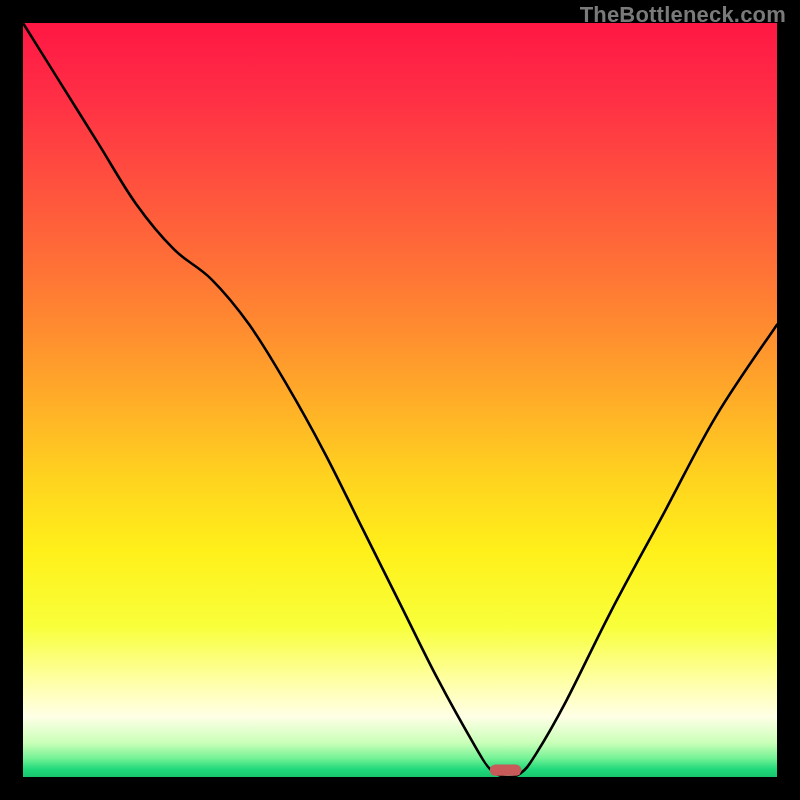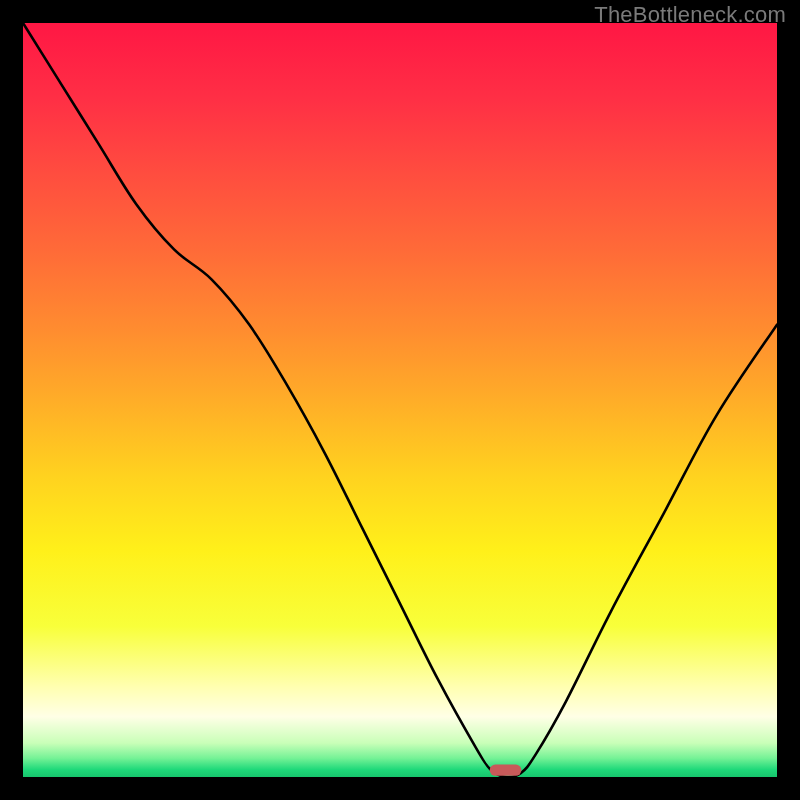--- a/index.html
+++ b/index.html
@@ -16,21 +16,21 @@
     width: 800px;
     height: 800px;
     background: #000;
   }
   .watermark {
     position: absolute;
     top: 2px;
     right: 14px;
     color: #7a7a7a;
     font-size: 22px;
-    font-weight: 400;
+    font-weight: 700;
     letter-spacing: 0.2px;
     z-index: 5;
   }
   .plot-wrap {
     position: absolute;
     left: 23px;
     top: 23px;
     width: 754px;
     height: 754px;
     background: #000;

